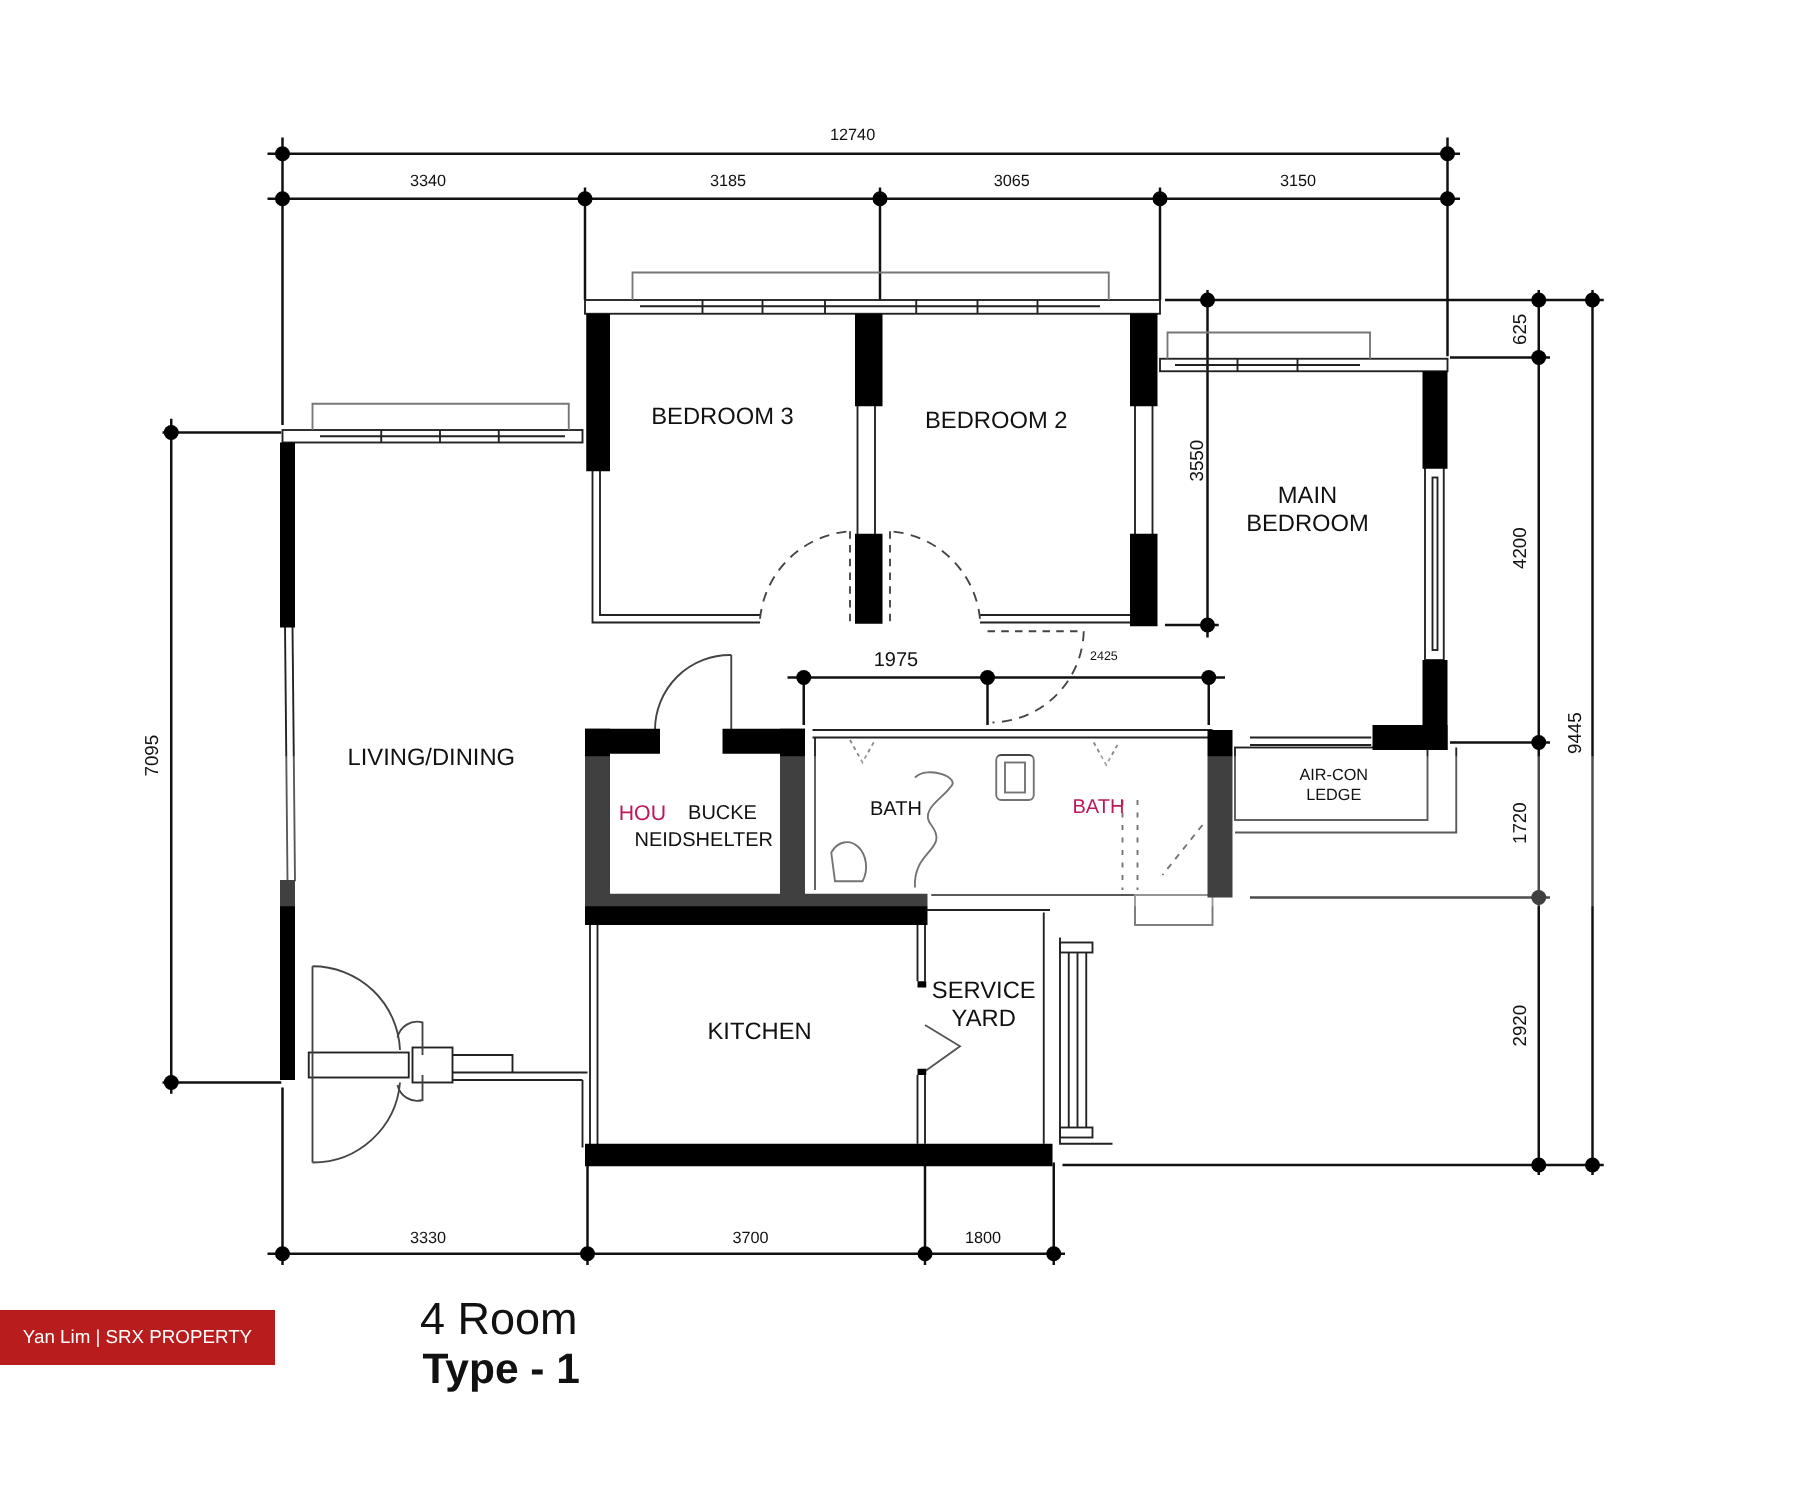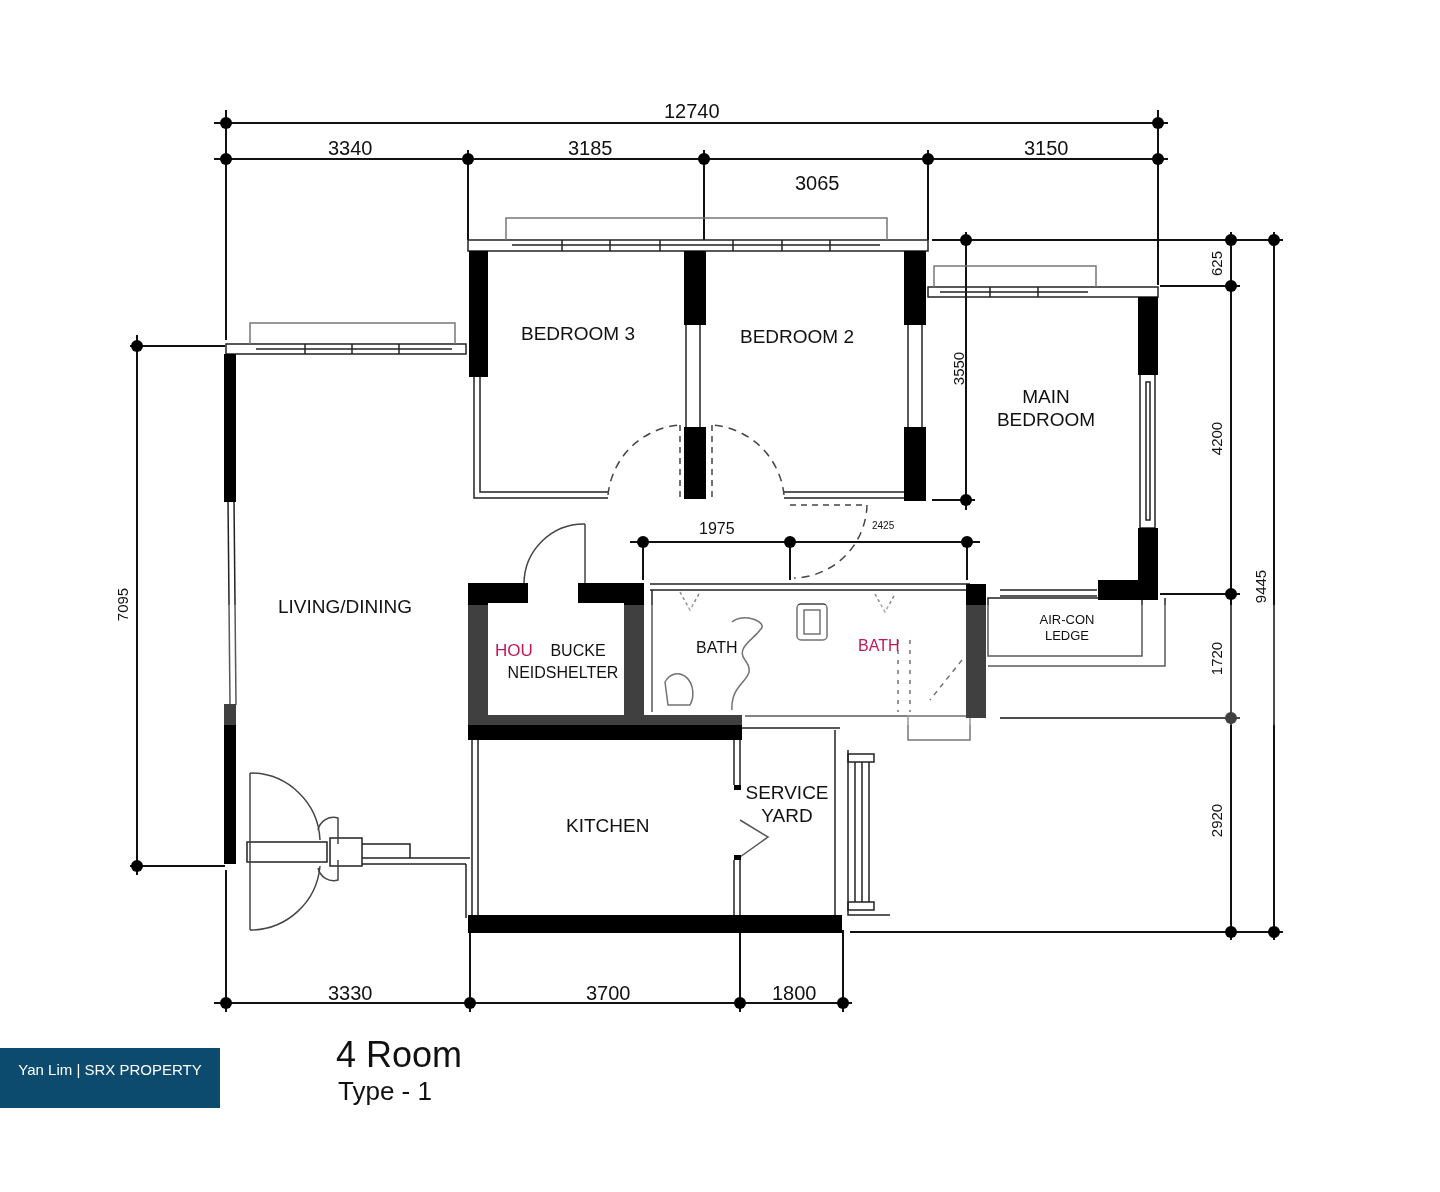--- a/index.html
+++ b/index.html
@@ -1,27 +1,27 @@
 <!DOCTYPE html>
 <html><head>
 <meta charset="utf-8">
 <style>
   html, body { margin: 0; padding: 0; background: #ffffff; }
   body { width: 1440px; height: 1192px; position: relative; overflow: hidden;
          font-family: "Liberation Sans", sans-serif; color: #111; }
   #plan { position: absolute; left: 0; top: 0; width: 1440px; height: 1192px; }
   .lbl { position: absolute; font-family: "Liberation Sans", sans-serif; color: #111; white-space: nowrap; }
-  .dim { font-size: 20px; }
+  .dim { font-size: 13px; }
   .vdim { font-size: 15px; transform: rotate(-90deg); transform-origin: center center; }
   .room { font-size: 19px; text-align: center; line-height: 23px; }
   .faint { color: #be185d; }
   .title { font-size: 36px; }
-  .subtitle { font-size: 26px; }
-  .watermark { position: absolute; left: 0; top: 1048px; width: 220px; height: 60px;
-               background: #0c4a6e; color: #ffffff; font-size: 15px; line-height: 44px;
+  .subtitle { font-size: 34px; font-weight: bold; }
+  .watermark { position: absolute; left: 0; top: 1048px; width: 220px; height: 44px;
+               background: #b91c1c; color: #ffffff; font-size: 15px; line-height: 44px;
                text-align: center; }
 </style>
 </head>
 <body>
 
 <svg id="plan" viewBox="0 0 1440 1192" xmlns="http://www.w3.org/2000/svg">
   <defs>
     <g id="dot">
         <circle r="6" fill="#000"></circle>
       </g>
@@ -235,21 +235,21 @@
     <rect x="734" y="785" width="7" height="5"></rect>
     <rect x="734" y="855" width="7" height="5"></rect>
   </g>
 
   <rect x="150" y="605" width="1180" height="120" fill="#ffffff" opacity="0.25"></rect>
 </svg>
 
 <div class="lbl dim" style="left:664px;top:100px;">12740</div>
 <div class="lbl dim" style="left:328px;top:137px;">3340</div>
 <div class="lbl dim" style="left:568px;top:137px;">3185</div>
-<div class="lbl dim" style="left:795px;top:137px;margin-top:35px;">3065</div>
+<div class="lbl dim" style="left:795px;top:137px;">3065</div>
 <div class="lbl dim" style="left:1024px;top:137px;">3150</div>
 
 <div class="lbl dim" style="left:328px;top:982px;">3330</div>
 <div class="lbl dim" style="left:586px;top:982px;">3700</div>
 <div class="lbl dim" style="left:772px;top:982px;">1800</div>
 
 <div class="lbl dim" style="left:699px;top:520px;font-size:16px;">1975</div>
 <div class="lbl dim" style="left:872px;top:520px;font-size:10px;">2425</div>
 
 <div class="lbl vdim" style="left:102px;top:596px;width:40px;text-align:center;">7095</div>

